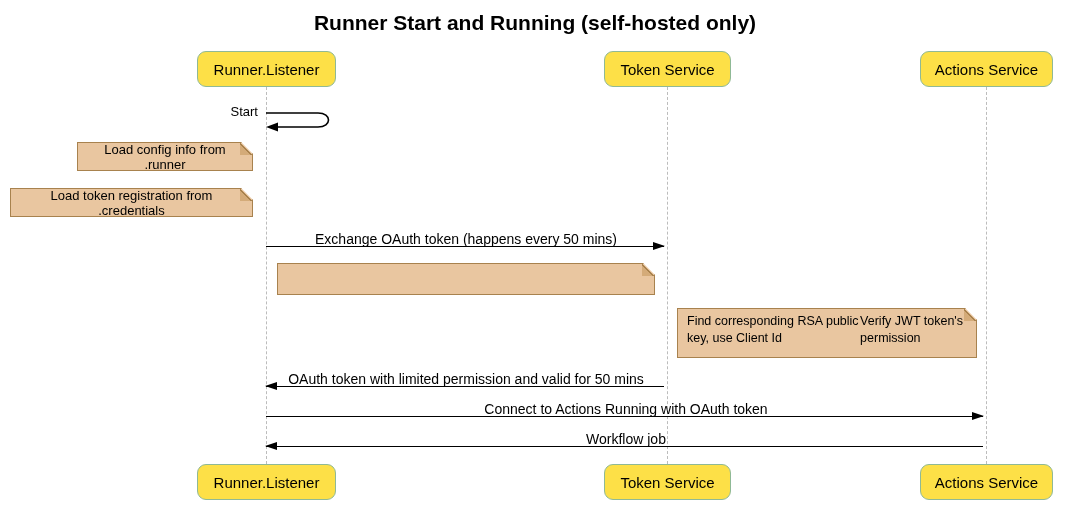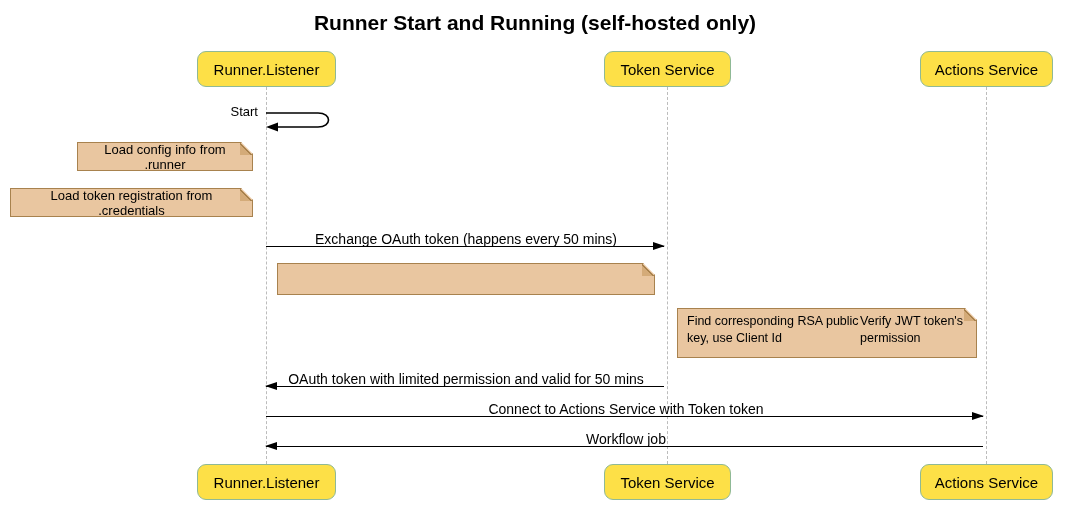--- a/index.html
+++ b/index.html
@@ -97,21 +97,21 @@
 
   <div class="note multiline" style="left:677px; top:308px; width:300px; height:50px;">
     <span>Find corresponding RSA public key, use Client Id</span>
     <span>Verify JWT token's permission</span>
     <span class="fold"></span>
   </div>
 
   <div class="msg-label" style="left:466px; top:371px;">OAuth token with limited permission and valid for 50 mins</div>
   <div class="msg-line arrow-left" style="left:266px; top:386px; width:398px;"></div>
 
-  <div class="msg-label" style="left:626px; top:401px;">Connect to Actions Service with Token token</div>
+  <div class="msg-label" style="left:626px; top:401px;">Connect to Actions Running with OAuth token</div>
   <div class="msg-line arrow-right" style="left:266px; top:416px; width:717px;"></div>
 
   <div class="msg-label" style="left:626px; top:431px;">Workflow job</div>
   <div class="msg-line arrow-left" style="left:266px; top:446px; width:717px;"></div>
 
   <div class="participant" style="left:197px; top:464px; width:139px;">
     <span>Runner.Listener</span>
   </div>
   <div class="participant" style="left:604px; top:464px; width:127px;">
     <span>Token Service</span>

